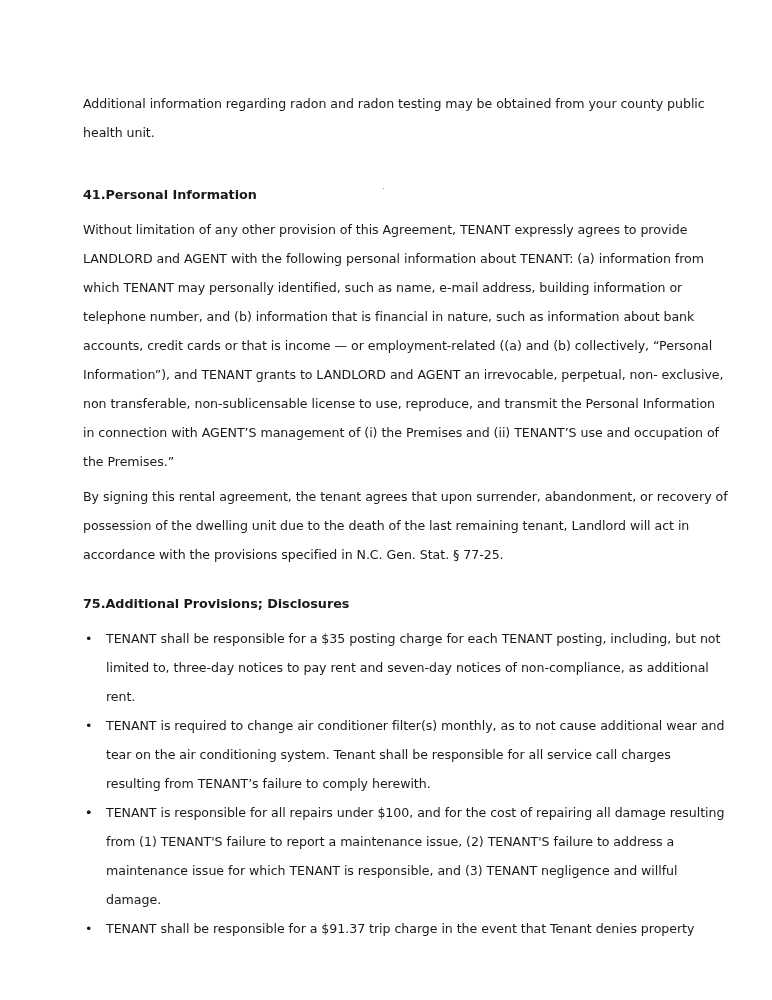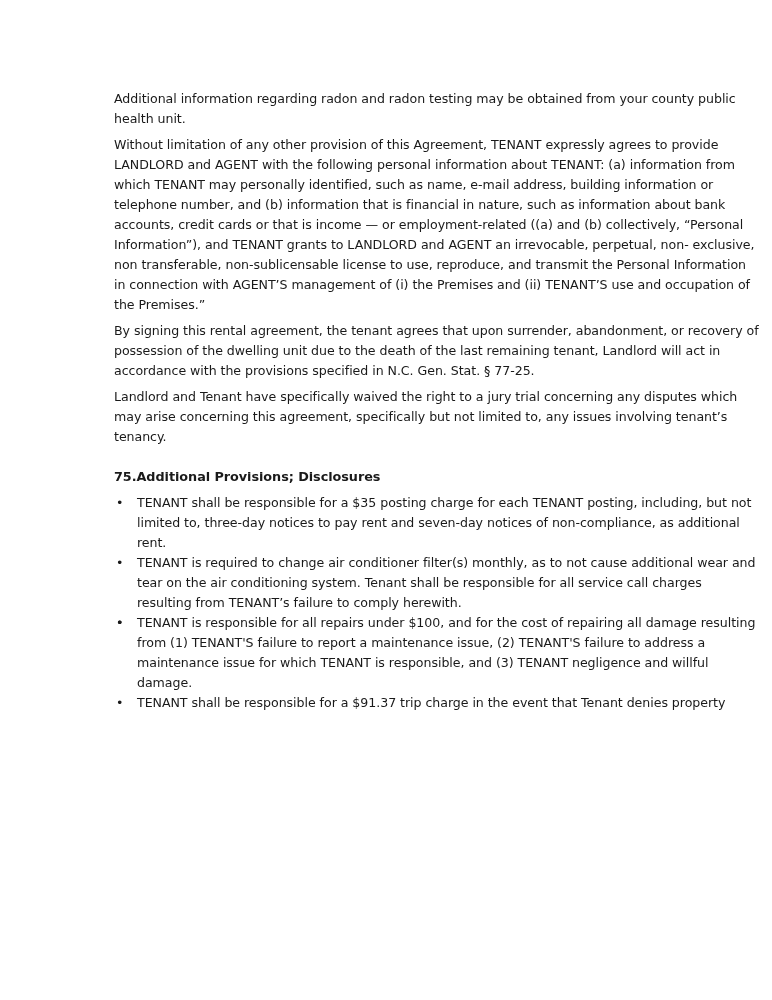--- a/index.html
+++ b/index.html
@@ -14,23 +14,22 @@
       position: relative;
       font-family: "DejaVu Sans", sans-serif;
       color: #1a1a1a;
     }
     .page {
       position: absolute;
       left: 83px;
       top: 89px;
       width: 645px;
       font-size: 12.6px;
-      line-height: 20px;
+      line-height: 29px;
       letter-spacing: -0.05px;
-      margin-left: 31px;
     }
     .para {
       margin: 0;
     }
     .heading {
       font-weight: bold;
       margin: 0;
       font-size: 12.8px;
     }
     .h41 { margin-top: 33px; }
@@ -65,29 +64,29 @@
 </head>
 <body>
 
 <div class="speck"></div>
 
 <div class="page">
 
   <p class="para">Additional information regarding radon and radon testing may be obtained from your county public health unit.</p>
 
   <section>
+    <h3 class="heading h41">41.Personal Information</h3>
     <p class="para after-heading">Without limitation of any other provision of this Agreement, TENANT expressly agrees to provide LANDLORD and AGENT with the following personal information about TENANT: (a) information from which TENANT may personally identified, such as name, e-mail address, building information or telephone number, and (b) information that is financial in nature, such as information about bank accounts, credit cards or that is income — or employment-related ((a) and (b) collectively, “Personal Information”), and TENANT grants to LANDLORD and AGENT an irrevocable, perpetual, non- exclusive, non transferable, non-sublicensable license to use, reproduce, and transmit the Personal Information in connection with AGENT’S management of (i) the Premises and (ii) TENANT’S use and occupation of the Premises.”</p>
   </section>
 
   <section>
     <p class="para after-heading">By signing this rental agreement, the tenant agrees that upon surrender, abandonment, or recovery of possession of the dwelling unit due to the death of the last remaining tenant, Landlord will act in accordance with the provisions specified in N.C. Gen. Stat.  § 77-25.</p>
   </section>
 
   <section>
-    <p class="para after-heading">Landlord and Tenant have specifically waived the right to a jury trial concerning any disputes which may arise concerning this agreement, specifically but not limited to, any issues involving tenant’s tenancy.</p>
   </section>
 
   <section>
     <h3 class="heading h44">75.Additional Provisions; Disclosures</h3>
     <ul class="bullets">
       <li>
         <span class="bullet">•</span>
         <span>TENANT shall be responsible for a $35 posting charge for each TENANT posting, including, but not limited to, three-day notices to pay rent and seven-day notices of non-compliance, as additional rent.</span>
       </li>
       <li>

